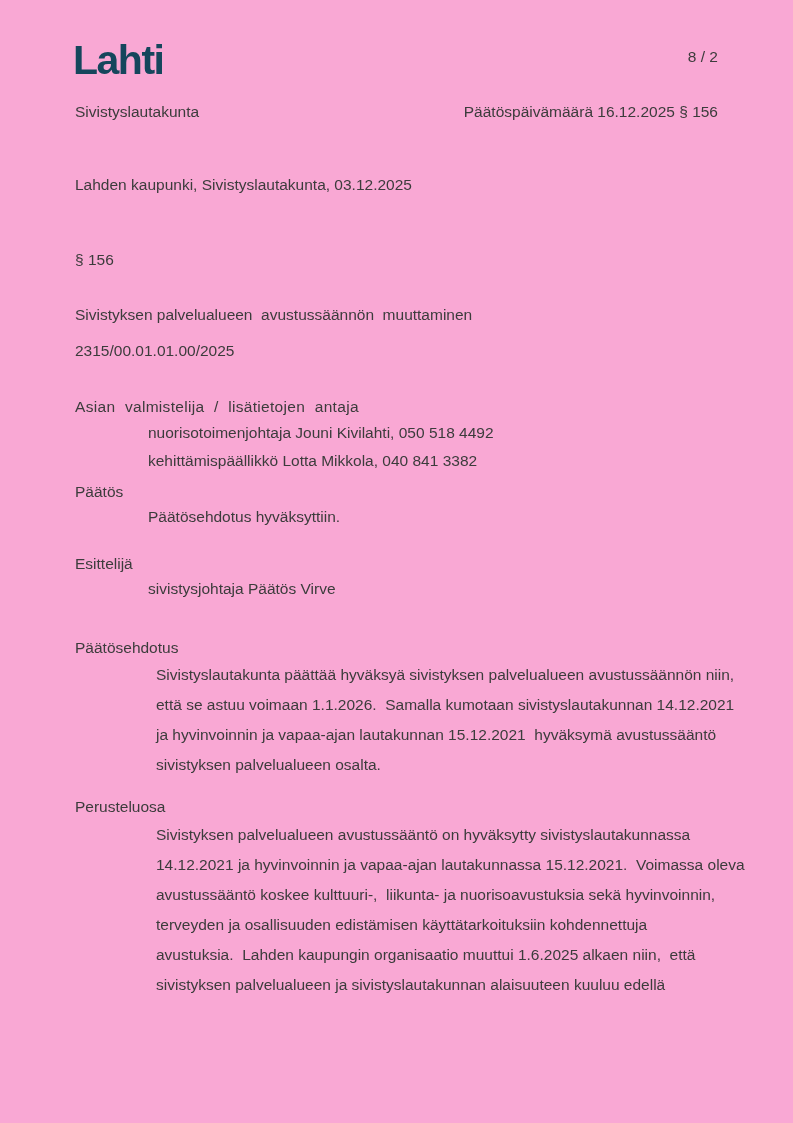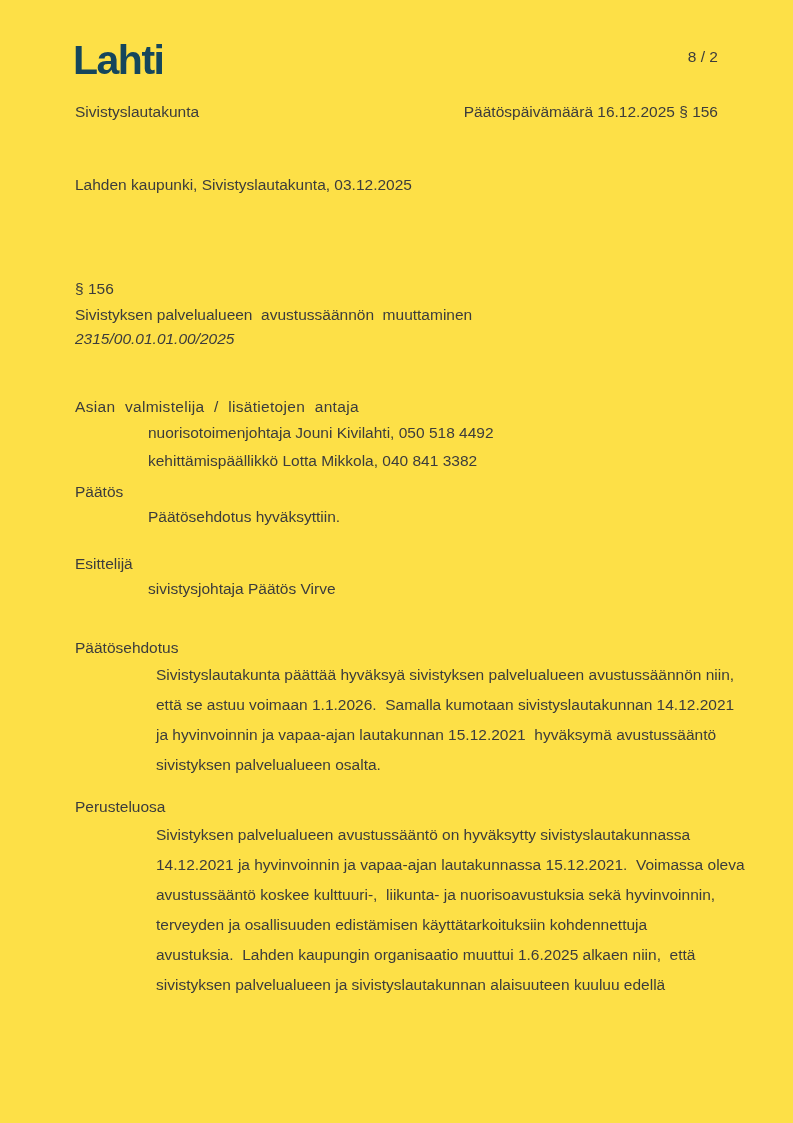--- a/index.html
+++ b/index.html
@@ -1,21 +1,21 @@
 <!DOCTYPE html>
 <html><head>
 <meta charset="utf-8">
 <style>
   * { box-sizing: border-box; }
   html, body { margin: 0; padding: 0; background: #ffffff; }
   .page {
     position: relative;
     width: 793px;
     height: 1123px;
-    background: #fde047;
+    background: #f9a8d4;
     font-family: "Liberation Sans", "DejaVu Sans", sans-serif;
     font-size: 15.5px;
     color: #3c3c3c;
     overflow: hidden;
   }
   .abs { position: absolute; white-space: pre-wrap; }
   .logo {
     font-weight: bold;
     font-size: 41px;
     letter-spacing: -1.5px;
@@ -45,25 +45,25 @@
 
   <div class="abs right-align" style="right:75px; top:48px; width:120px;">8 / 2</div>
 
   <div class="abs doc-header" style="top:103px;">
     <span>Sivistyslautakunta</span>
     <span>Päätöspäivämäärä 16.12.2025 § 156</span>
   </div>
 
   <div class="abs margin-left" style="top:176px;">Lahden kaupunki, Sivistyslautakunta, 03.12.2025</div>
 
-  <div class="abs margin-left" style="top:280px;">§ 156</div>
+  <div class="abs margin-left" style="top:251px;">§ 156</div>
 
   <div class="abs margin-left" style="top:306px;">Sivistyksen palvelualueen  avustussäännön  muuttaminen</div>
 
-  <div class="abs margin-left" style="top:330px;font-style:italic;">2315/00.01.01.00/2025</div>
+  <div class="abs margin-left" style="top:342px;">2315/00.01.01.00/2025</div>
 
   <div class="abs margin-left spread" style="top:398px;">Asian valmistelija / lisätietojen antaja</div>
   <div class="abs indent contact" style="top:419px;"><div class="line">nuorisotoimenjohtaja Jouni Kivilahti, 050 518 4492</div><div class="line">kehittämispäällikkö Lotta Mikkola, 040 841 3382</div></div>
 
   <div class="abs margin-left" style="top:483px;">Päätös</div>
   <div class="abs indent single" style="top:503px;"><div class="line">Päätösehdotus hyväksyttiin.</div></div>
 
   <div class="abs margin-left" style="top:555px;">Esittelijä</div>
   <div class="abs indent single" style="top:575px;"><div class="line">sivistysjohtaja Päätös Virve</div></div>
 

